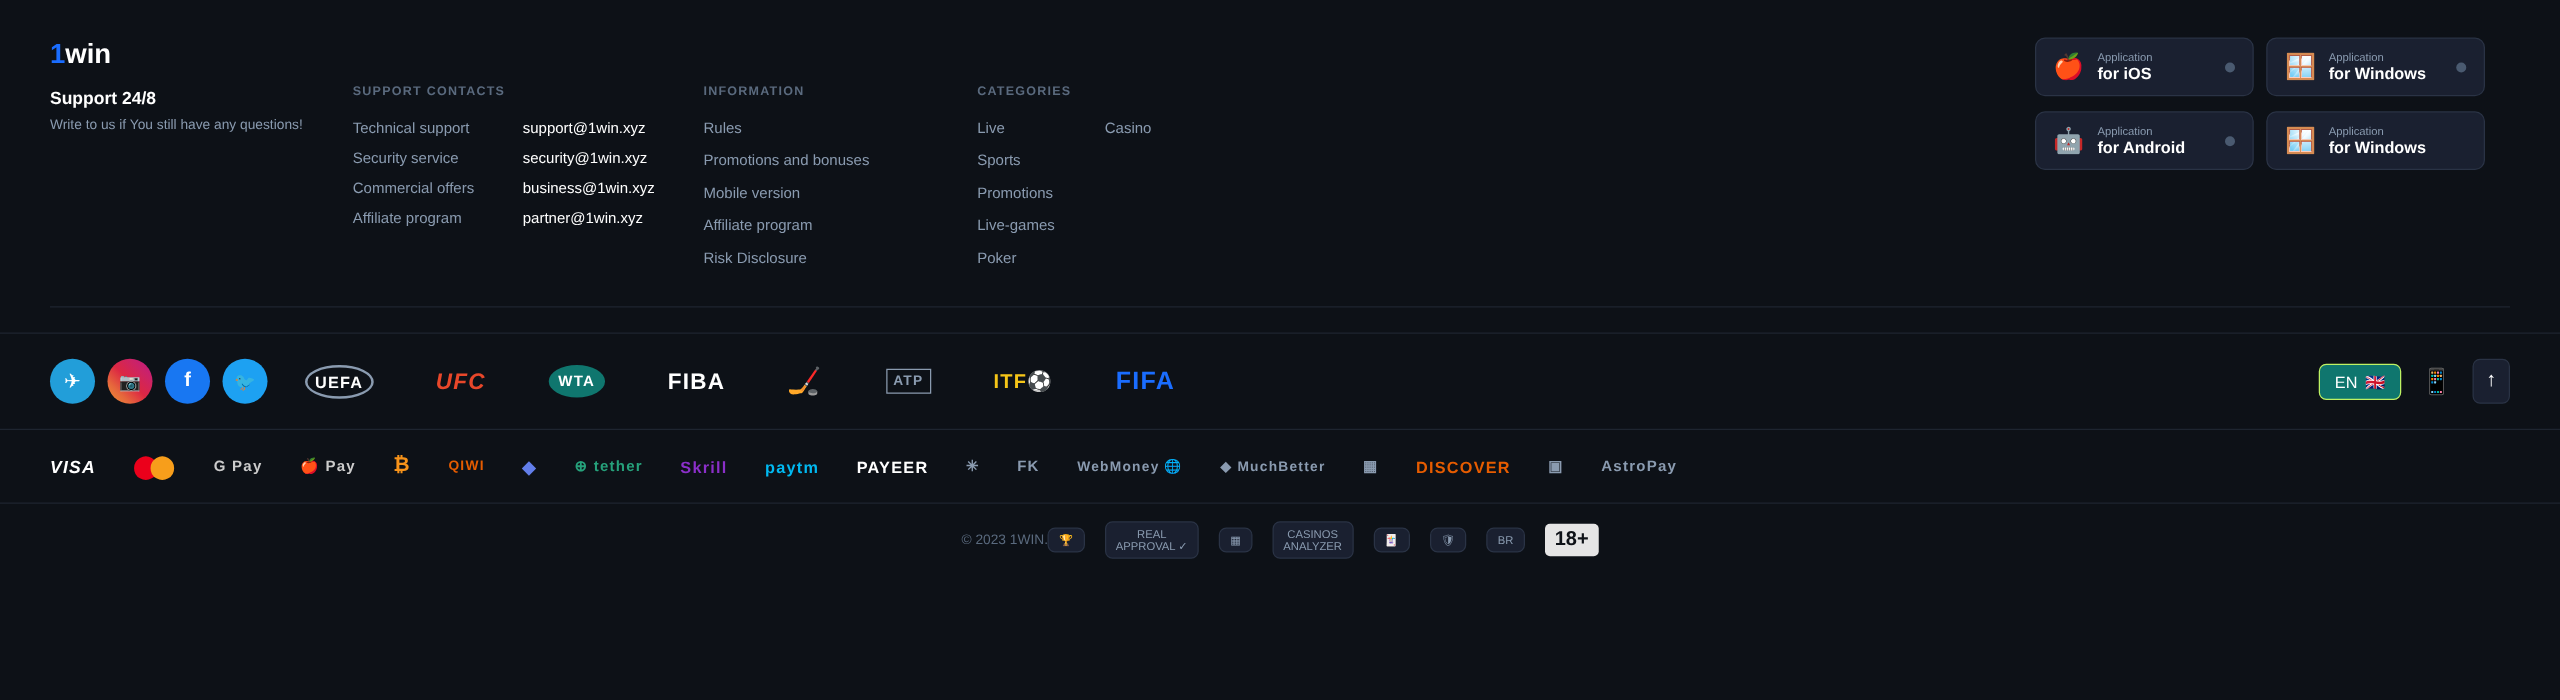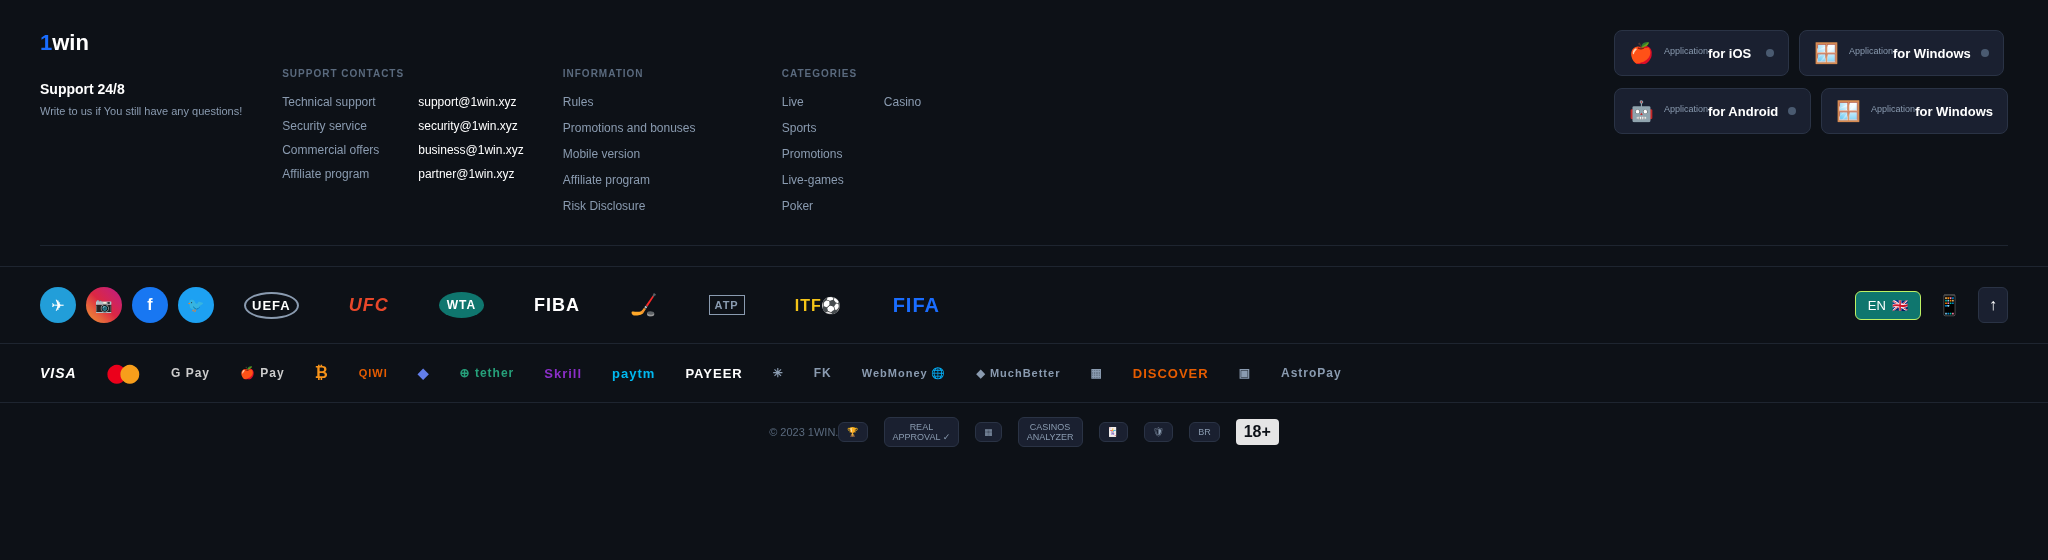--- a/index.html
+++ b/index.html
@@ -26,21 +26,21 @@
       border-bottom: 1px solid #1e2530;
     }
 
     .logo-support {
       min-width: 180px;
     }
 
     .logo {
       display: flex;
       align-items: center;
-      margin-bottom: 25px;
+      margin-bottom: 14px;
     }
 
     .logo-text {
       font-size: 22px;
       font-weight: bold;
       color: #fff;
     }
 
     .logo-text span {
       color: #1a6dff;
@@ -148,21 +148,21 @@
       cursor: pointer;
       min-width: 175px;
     }
 
     .app-icon {
       font-size: 20px;
     }
 
     .app-info {
       display: flex;
-      flex-direction: row;
+      flex-direction: column;
     }
 
     .app-sub {
       font-size: 9px;
       color: #8a9bb0;
     }
 
     .app-name {
       font-size: 13px;
       color: #fff;

